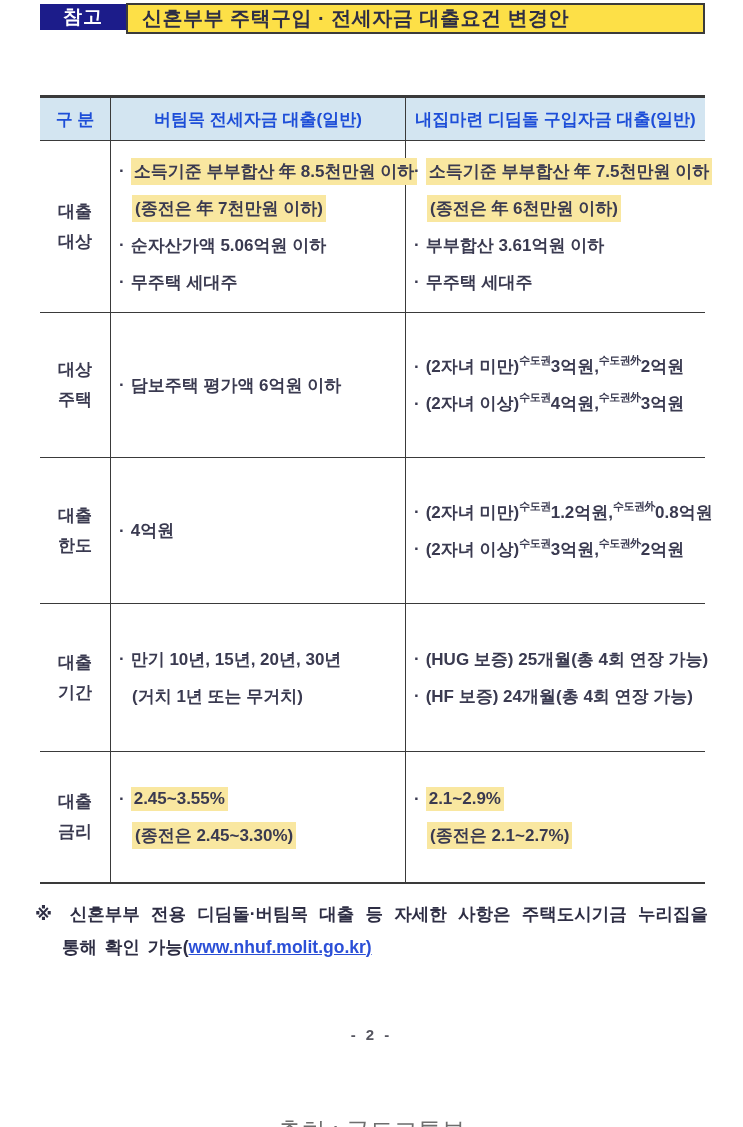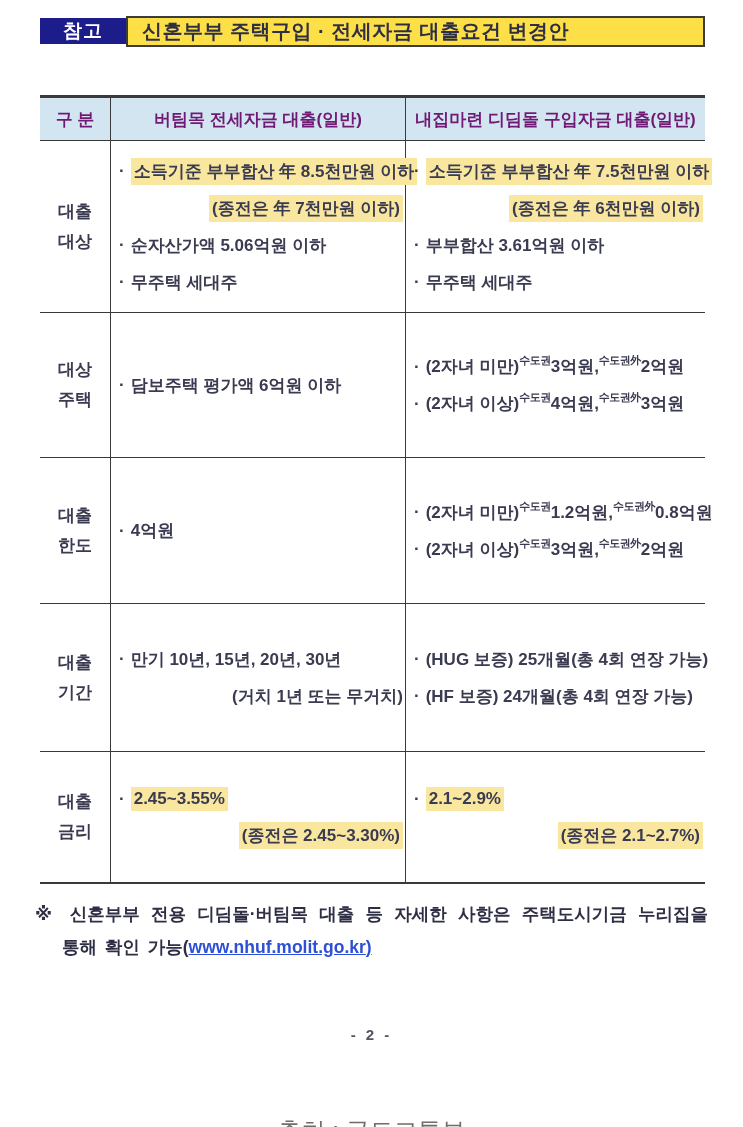--- a/index.html
+++ b/index.html
@@ -4,54 +4,54 @@
 <style>
   * { margin: 0; padding: 0; box-sizing: border-box; }
   html, body { width: 743px; height: 1127px; background: #ffffff; overflow: hidden; }
   body {
     font-family: "Liberation Sans", "DejaVu Sans", sans-serif;
     color: #3a3a50;
   }
   .page { width: 743px; height: 1127px; position: relative; }
 
   
-  .hdr { display: flex; align-items: center; margin: 3px 38px 0 40px; height: 56px; }
+  .hdr { display: flex; align-items: flex-start; margin: 3px 38px 0 40px; height: 56px; }
   .badge {
     width: 86px; background: #1c1c8a; color: #ffffff;
     display: flex; align-items: center; justify-content: center;
     font-size: 19px; font-weight: bold; letter-spacing: 1px; margin: 1px 0;
   }
   .title-box {
     flex: 1; border: 2px solid #3b3b3b; background: #fde047;
     display: flex; align-items: center; padding-left: 14px;
     font-size: 20px; font-weight: bold; color: #2e2e44; letter-spacing: 0.5px;
   }
 
   
   .tbl {
     margin: 36px 40px 0 40px; width: 665px;
     border-top: 3px solid #3a3a3a; border-bottom: 2px solid #3a3a3a;
     font-weight: bold; font-size: 17px;
   }
   .t-row { display: grid; grid-template-columns: 71px 295px 299px; }
   .t-head { background: #d3e5f1; height: 43px; border-bottom: 1.5px solid #3a3a3a; }
-  .t-head .t-cell { display: flex; align-items: center; justify-content: center; font-size: 17px; color: #701a75; }
+  .t-head .t-cell { display: flex; align-items: center; justify-content: center; font-size: 17px; color: #1d4ed8; }
   .t-cell { border-right: 1.5px solid #3a3a3a; }
   .t-cell:last-child { border-right: none; }
   .t-body .t-row { border-bottom: 1.5px solid #3a3a3a; }
   .t-body .t-row:last-child { border-bottom: none; }
   .t-body .t-row:nth-child(1) { height: 172px; }
   .t-body .t-row:nth-child(2) { height: 145px; }
   .t-body .t-row:nth-child(3) { height: 146px; }
   .t-body .t-row:nth-child(4) { height: 148px; }
   .t-body .t-row:nth-child(5) { height: 130px; }
   .label-cell { display: flex; flex-direction: column; align-items: center; justify-content: center; line-height: 30px; color: #3a3a50; }
   .content-cell { display: flex; flex-direction: column; justify-content: center; padding: 4px 2px 4px 8px; }
   .line { min-height: 37px; display: flex; align-items: center; white-space: nowrap; }
-  .line.no-bullet { padding-left: 13px; justify-content: flex-end; }
+  .line.no-bullet { padding-left: 13px; }
   .bullet { margin: 0 6px 0 0; font-weight: bold; }
   .hl { background: #f9e7a0; padding: 2px 3px; }
   .sup { font-size: 11px; vertical-align: 6px; position: relative; top: -6px; letter-spacing: -0.5px; }
 
   
   .footnote { margin: 14px 35px 0 35px; width: 673px; font-weight: bold; font-size: 17.5px; color: #2e2e44; }
   .fn-line1 { text-align: justify; text-align-last: justify; line-height: 33px; white-space: nowrap; }
   .fn-line2 { margin-left: 27px; line-height: 33px; word-spacing: 3px; }
   .fn-link { color: #2b4fd7; text-decoration: underline; font-weight: bold; cursor: pointer; }
   .fn-suffix { color: #2b4fd7; text-decoration: underline; }

